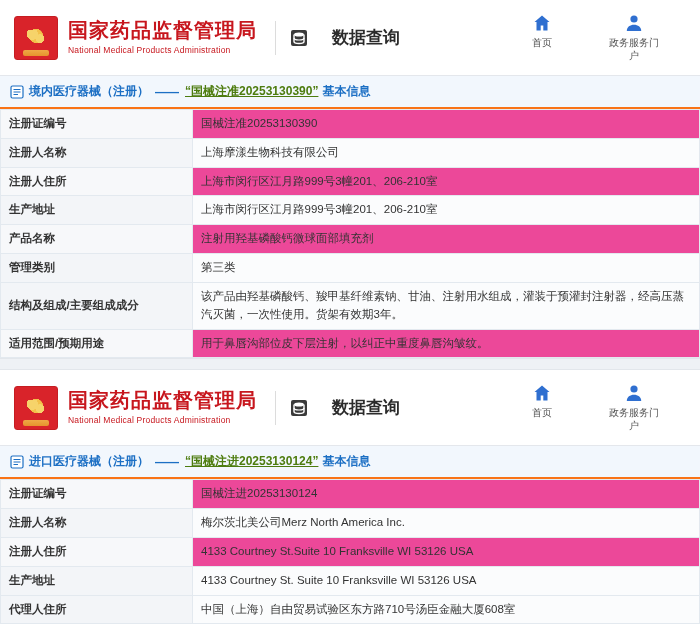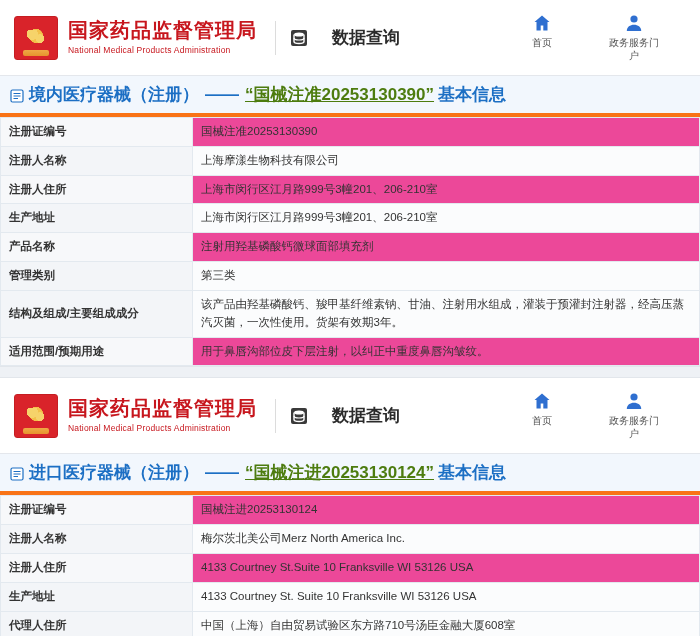--- a/index.html
+++ b/index.html
@@ -119,22 +119,22 @@
     height: 20px;
   }
   .nav-item .nav-label { color: #555; font-size: 10px; }
 
   
   .record-bar {
     display: flex;
     align-items: center;
     padding: 7px 10px;
     background: #f2f7fd;
-    border-bottom: 4px solid #f97316;
-    font-size: 17px;
+    border-bottom: 2px solid #f97316;
+    font-size: 12px;
     color: #1c6fc4;
     font-weight: bold;
     box-sizing: border-box;
   }
   .record-bar .doc-icon {
     width: 14px; height: 14px;
     margin-right: 5px;
     flex: 0 0 14px;
   }
   .record-bar .cat { color: #1c6fc4; }

